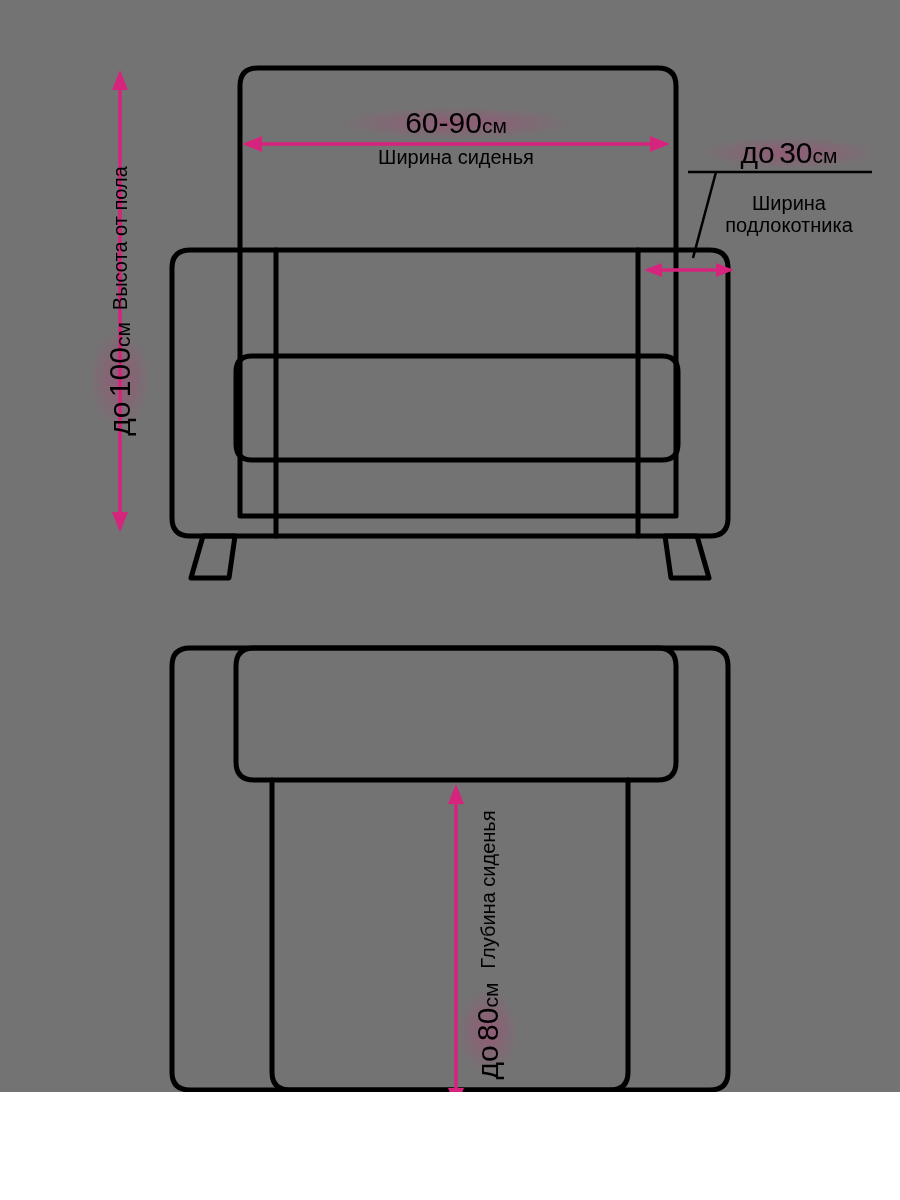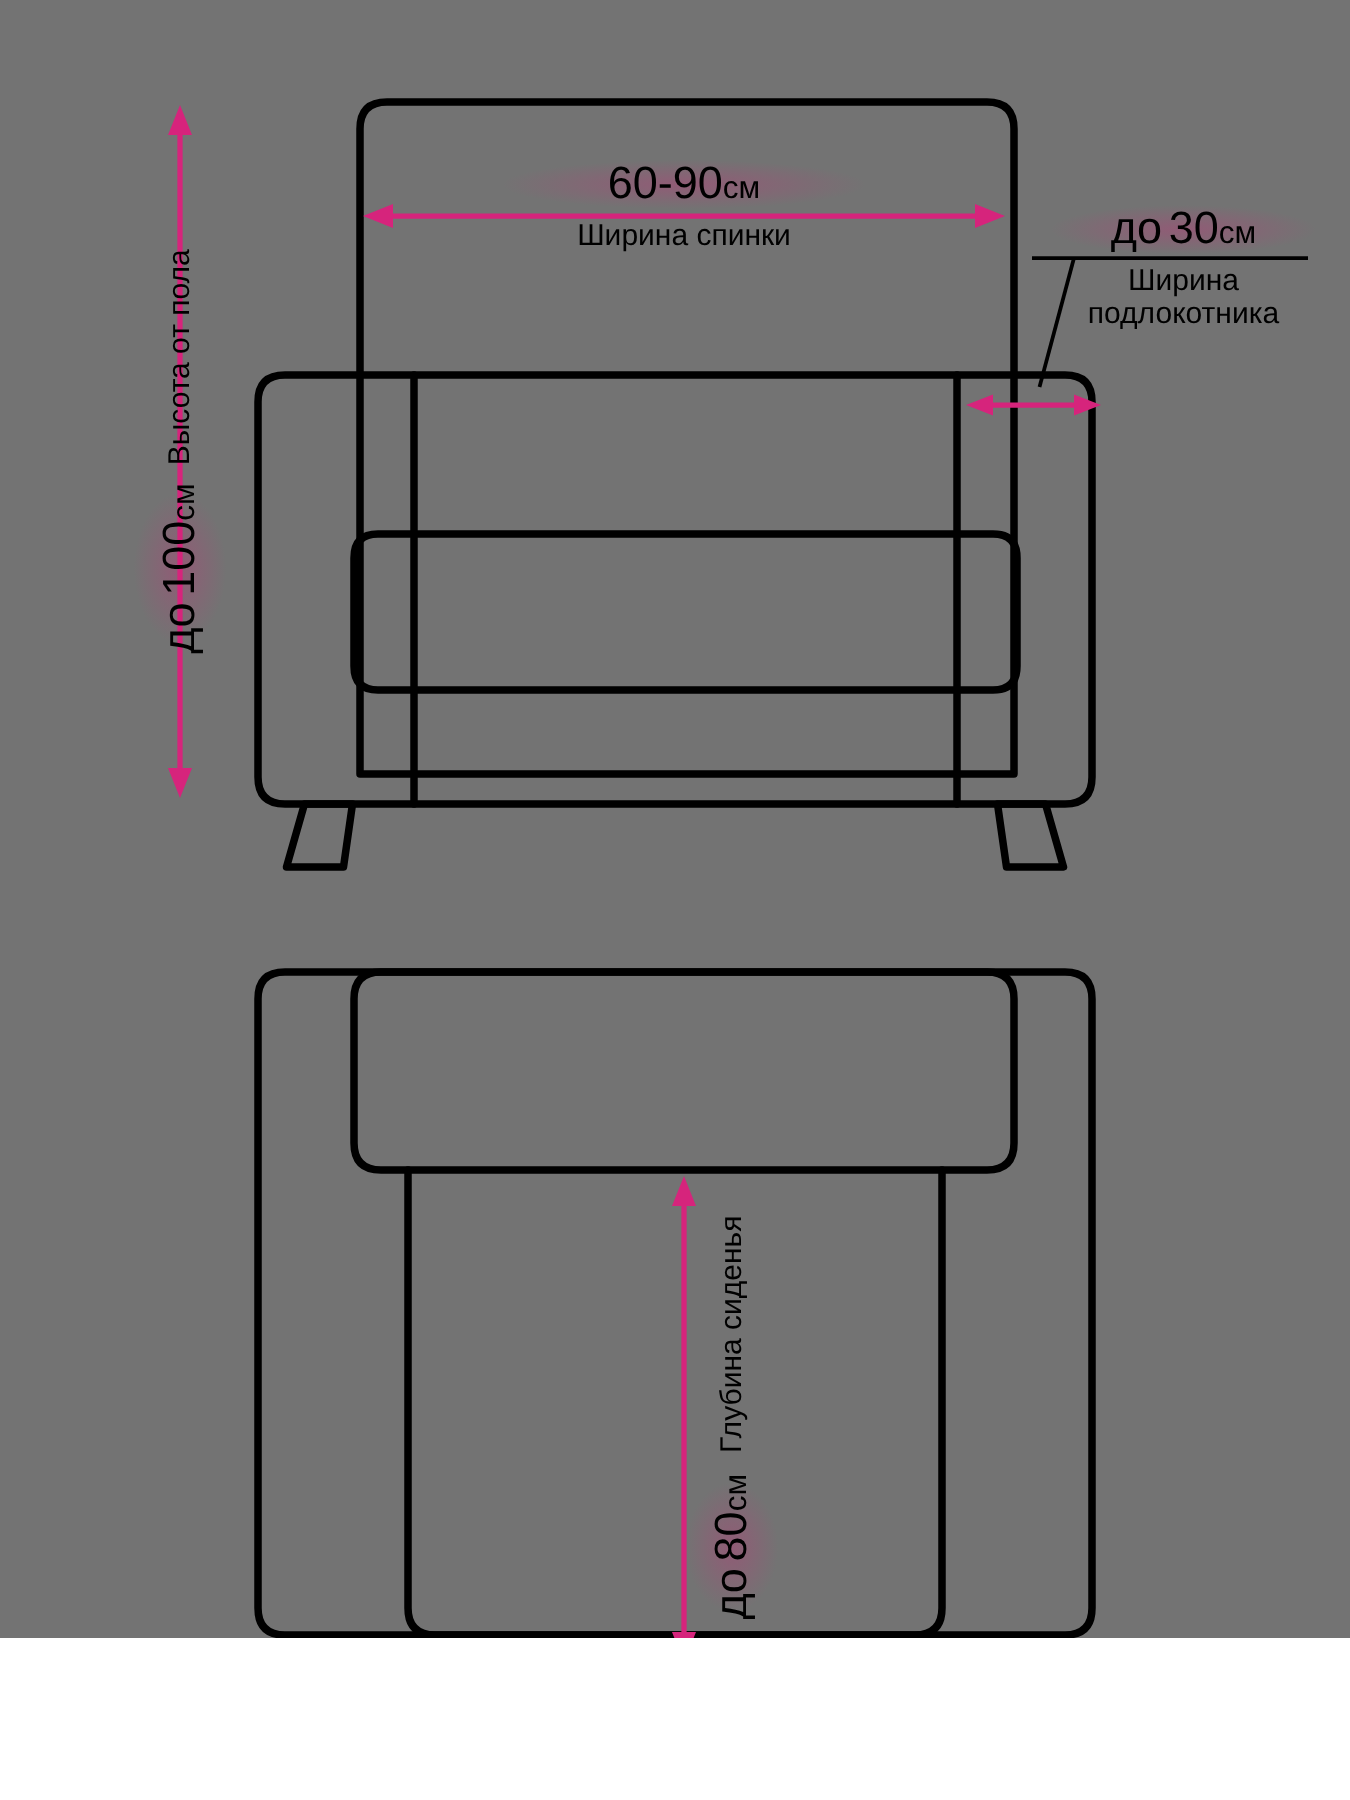--- a/index.html
+++ b/index.html
@@ -121,29 +121,29 @@
     <g stroke="#000000" stroke-width="2.5" fill="none">
       <line x1="693" y1="258" x2="716" y2="172"></line>
       <line x1="688" y1="172" x2="872" y2="172"></line>
     </g>
   </svg>
 
   <div class="label centered" style="left:326px; top:104px; width:260px;">
     <div class="glow-h">
       <span class="dim-value">60-90</span><span class="dim-unit">см</span>
     </div>
-    <div class="dim-name" style="margin-top:4px;">Ширина спинки</div>
+    <div class="dim-name" style="margin-top:4px;">Ширина сиденья</div>
   </div>
 
   <div class="label centered" style="left:694px; top:134px; width:190px;">
     <div class="glow-h">
       <span class="dim-value">до</span>
       <span class="dim-value">30</span><span class="dim-unit">см</span>
     </div>
-    <div class="dim-name" style="margin-top:4px;">Ширина</div>
+    <div class="dim-name" style="margin-top:20px;">Ширина</div>
     <div class="dim-name">подлокотника</div>
   </div>
 
   <div class="label" style="left:-40px; top:280px; width:320px; height:44px;">
     <div class="rot centered" style="width:320px; height:44px; display:flex; align-items:center; justify-content:center; gap:10px;">
       <div class="glow-v" style="display:inline-block;">
         <span class="dim-value">до</span>
         <span class="dim-value">100</span><span class="dim-unit">см</span>
       </div>
       <span class="dim-name">Высота от пола</span>

